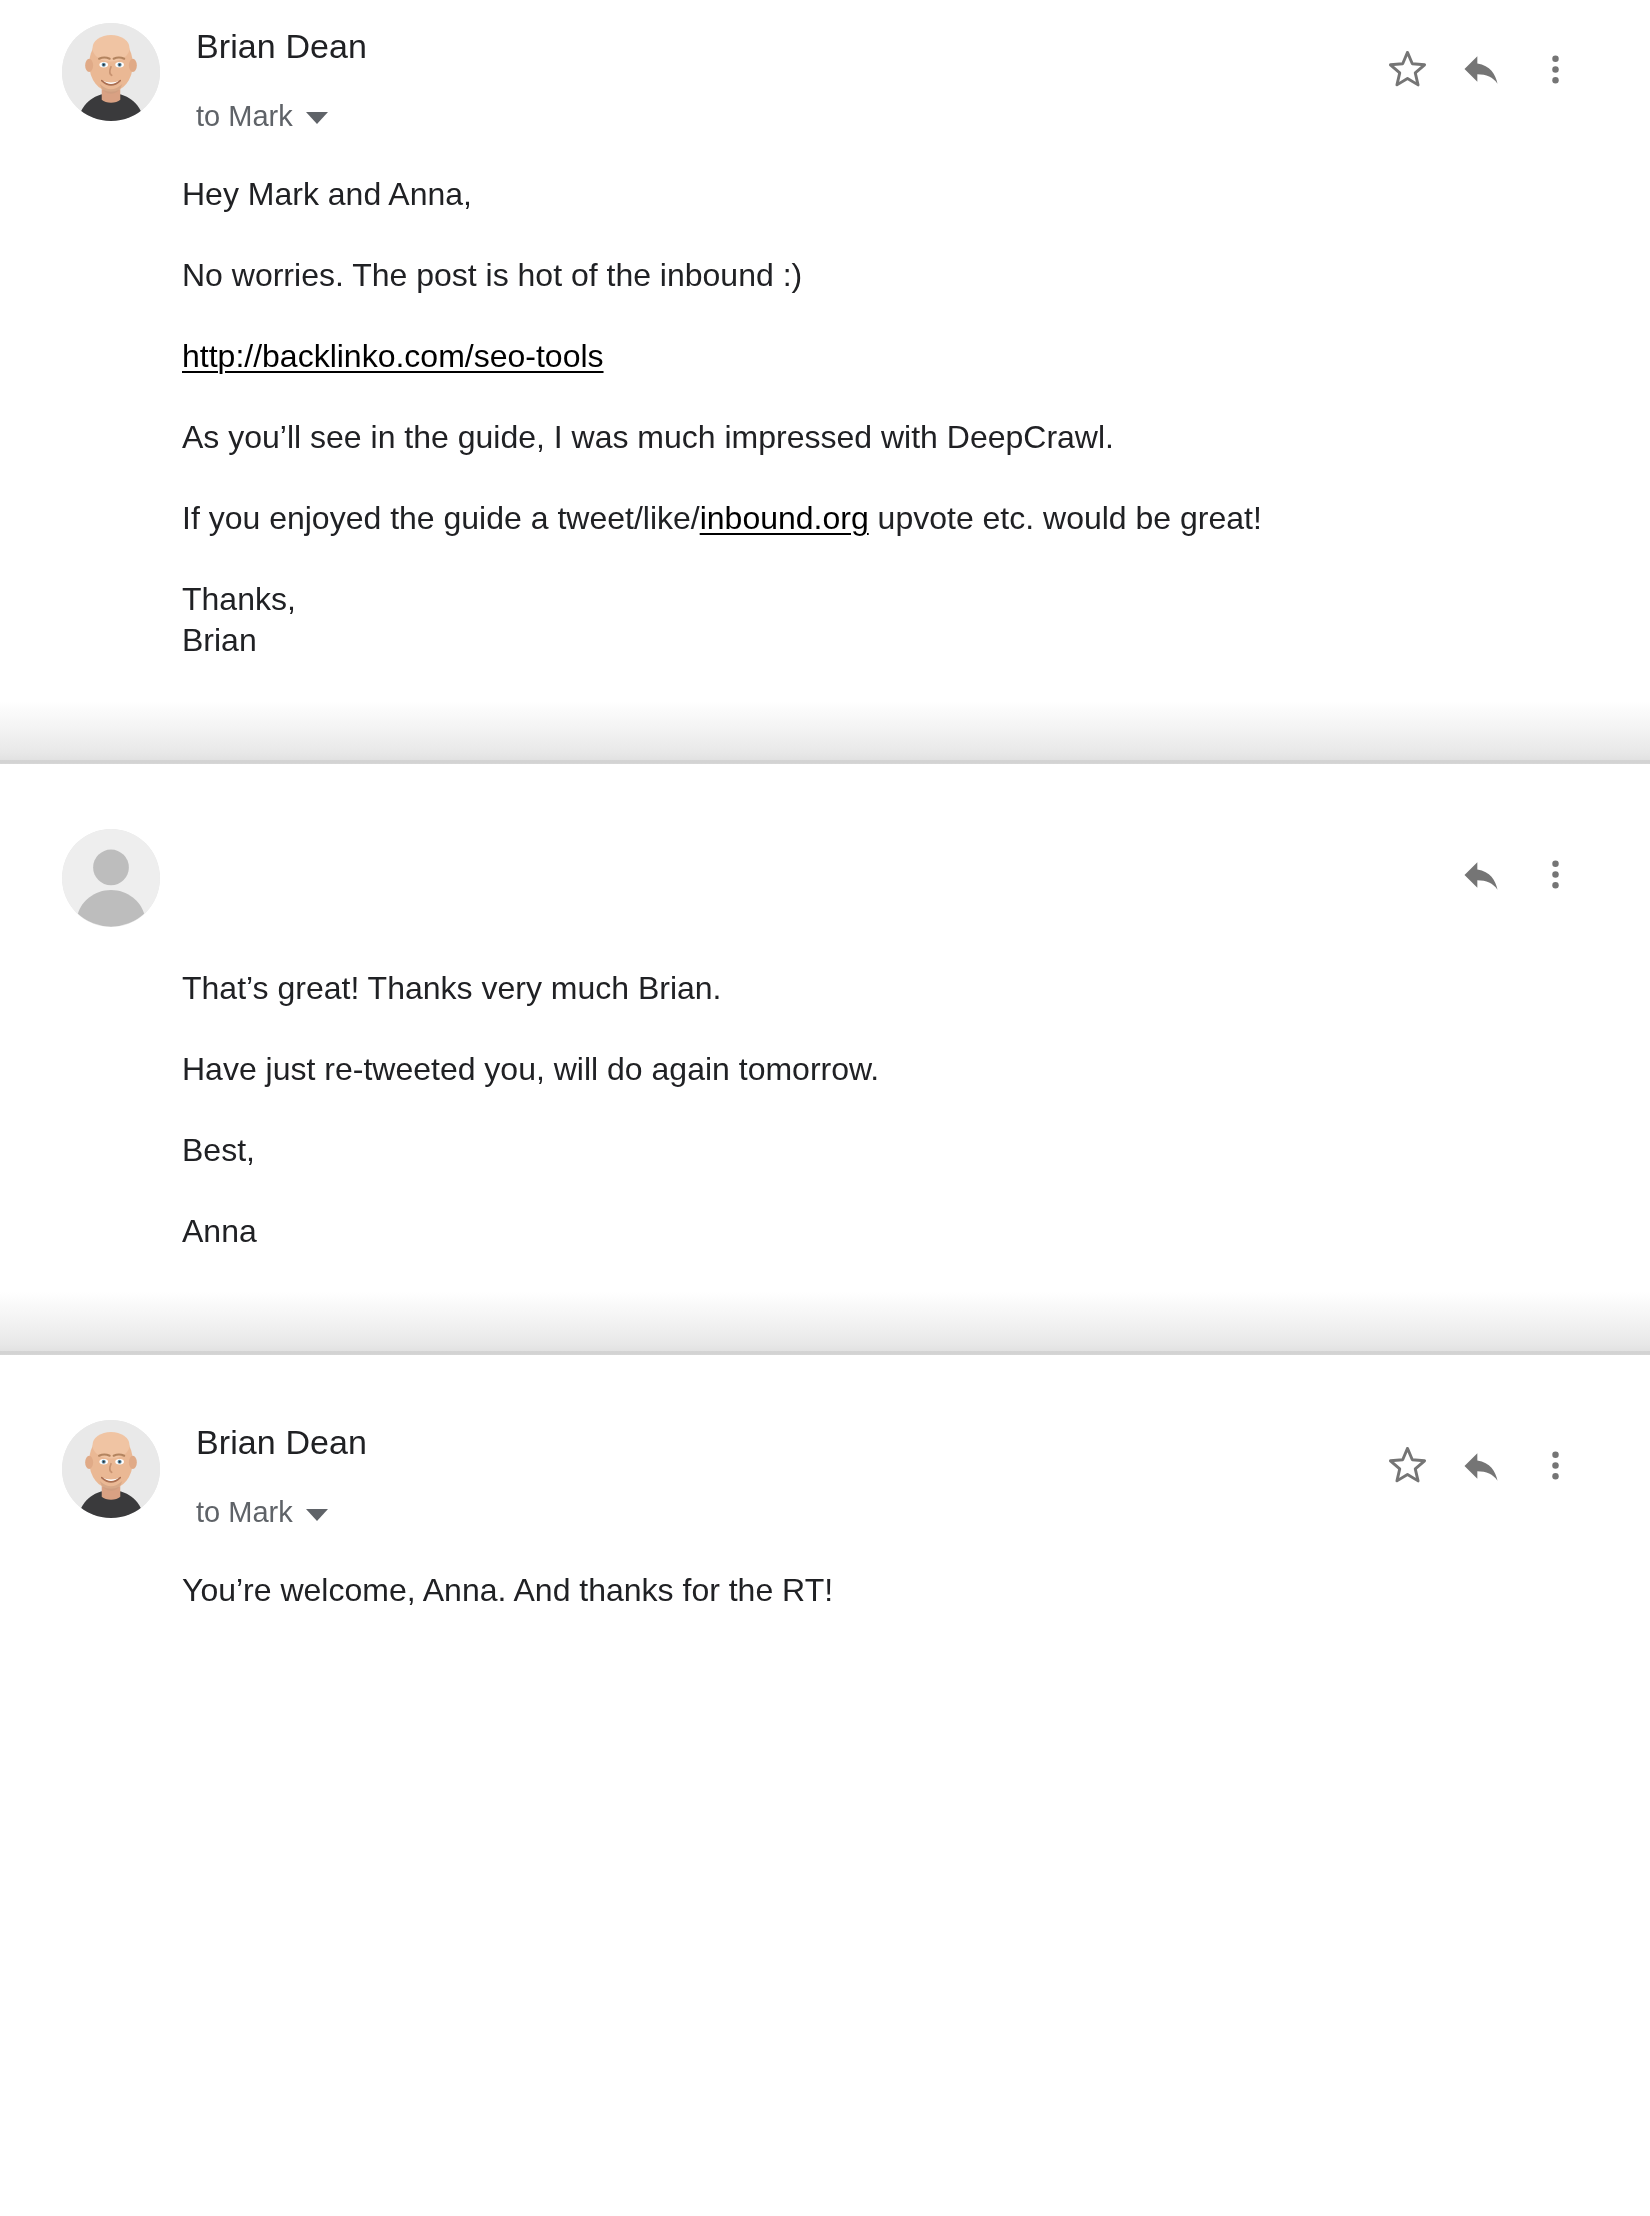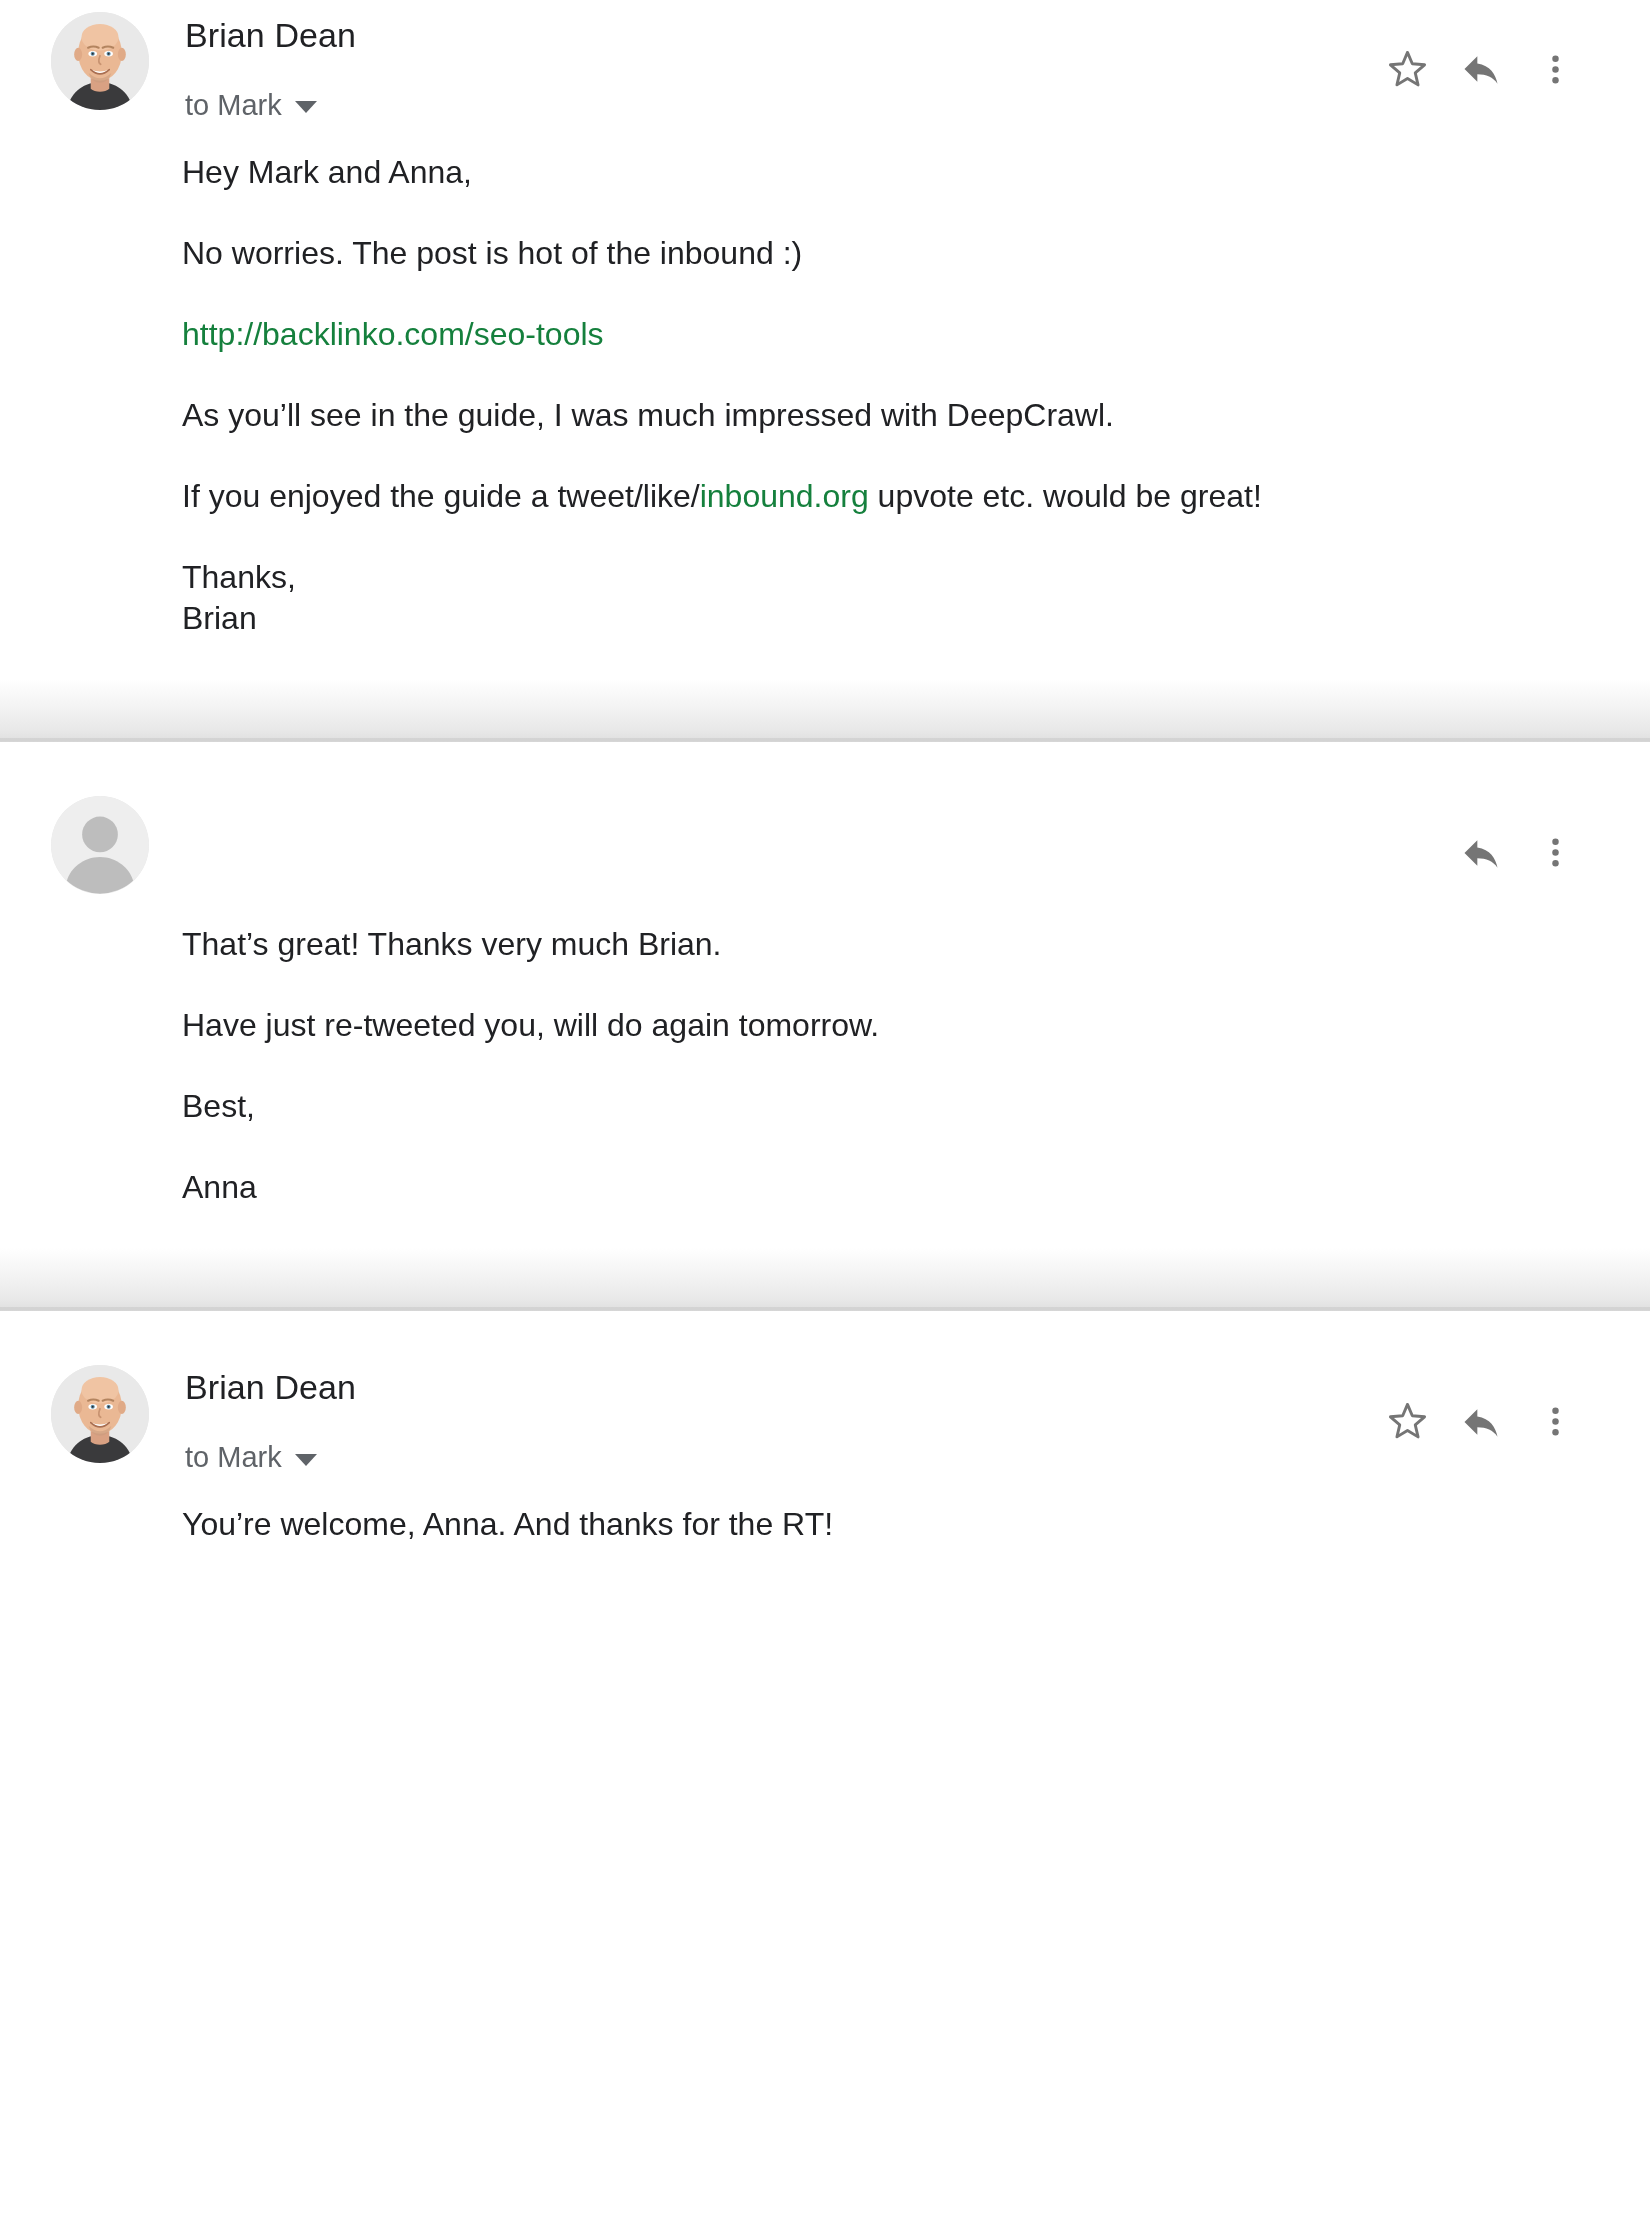--- a/index.html
+++ b/index.html
@@ -27,21 +27,21 @@
   .message {
     position: relative;
     background: #ffffff;
     padding: 0;
   }
 
   .msg-header {
     position: relative;
     display: flex;
     align-items: flex-start;
-    padding: 0;
+    padding: 11px;
   }
 
   .avatar-wrap {
     width: 98px;
     height: 98px;
     flex: 0 0 98px;
     margin-left: 51px;
     margin-top: 12px;
     border-radius: 50%;
     overflow: hidden;
@@ -135,21 +135,22 @@
     font-size: 32px;
     line-height: 41px;
     color: #202124;
     max-width: 1379px;
   }
   .para.tight { margin-bottom: 0; }
   .para.sig-line { margin-bottom: 0; }
 
   a.mail-link,
   .mail-link {
-    color: #15803d;
+    color: #000000;
+    text-decoration: underline;
     text-decoration-thickness: 2px;
     text-underline-offset: 4px;
     cursor: pointer;
   }
 
   
   .divider {
     position: relative;
     width: 100%;
     height: 63px;

